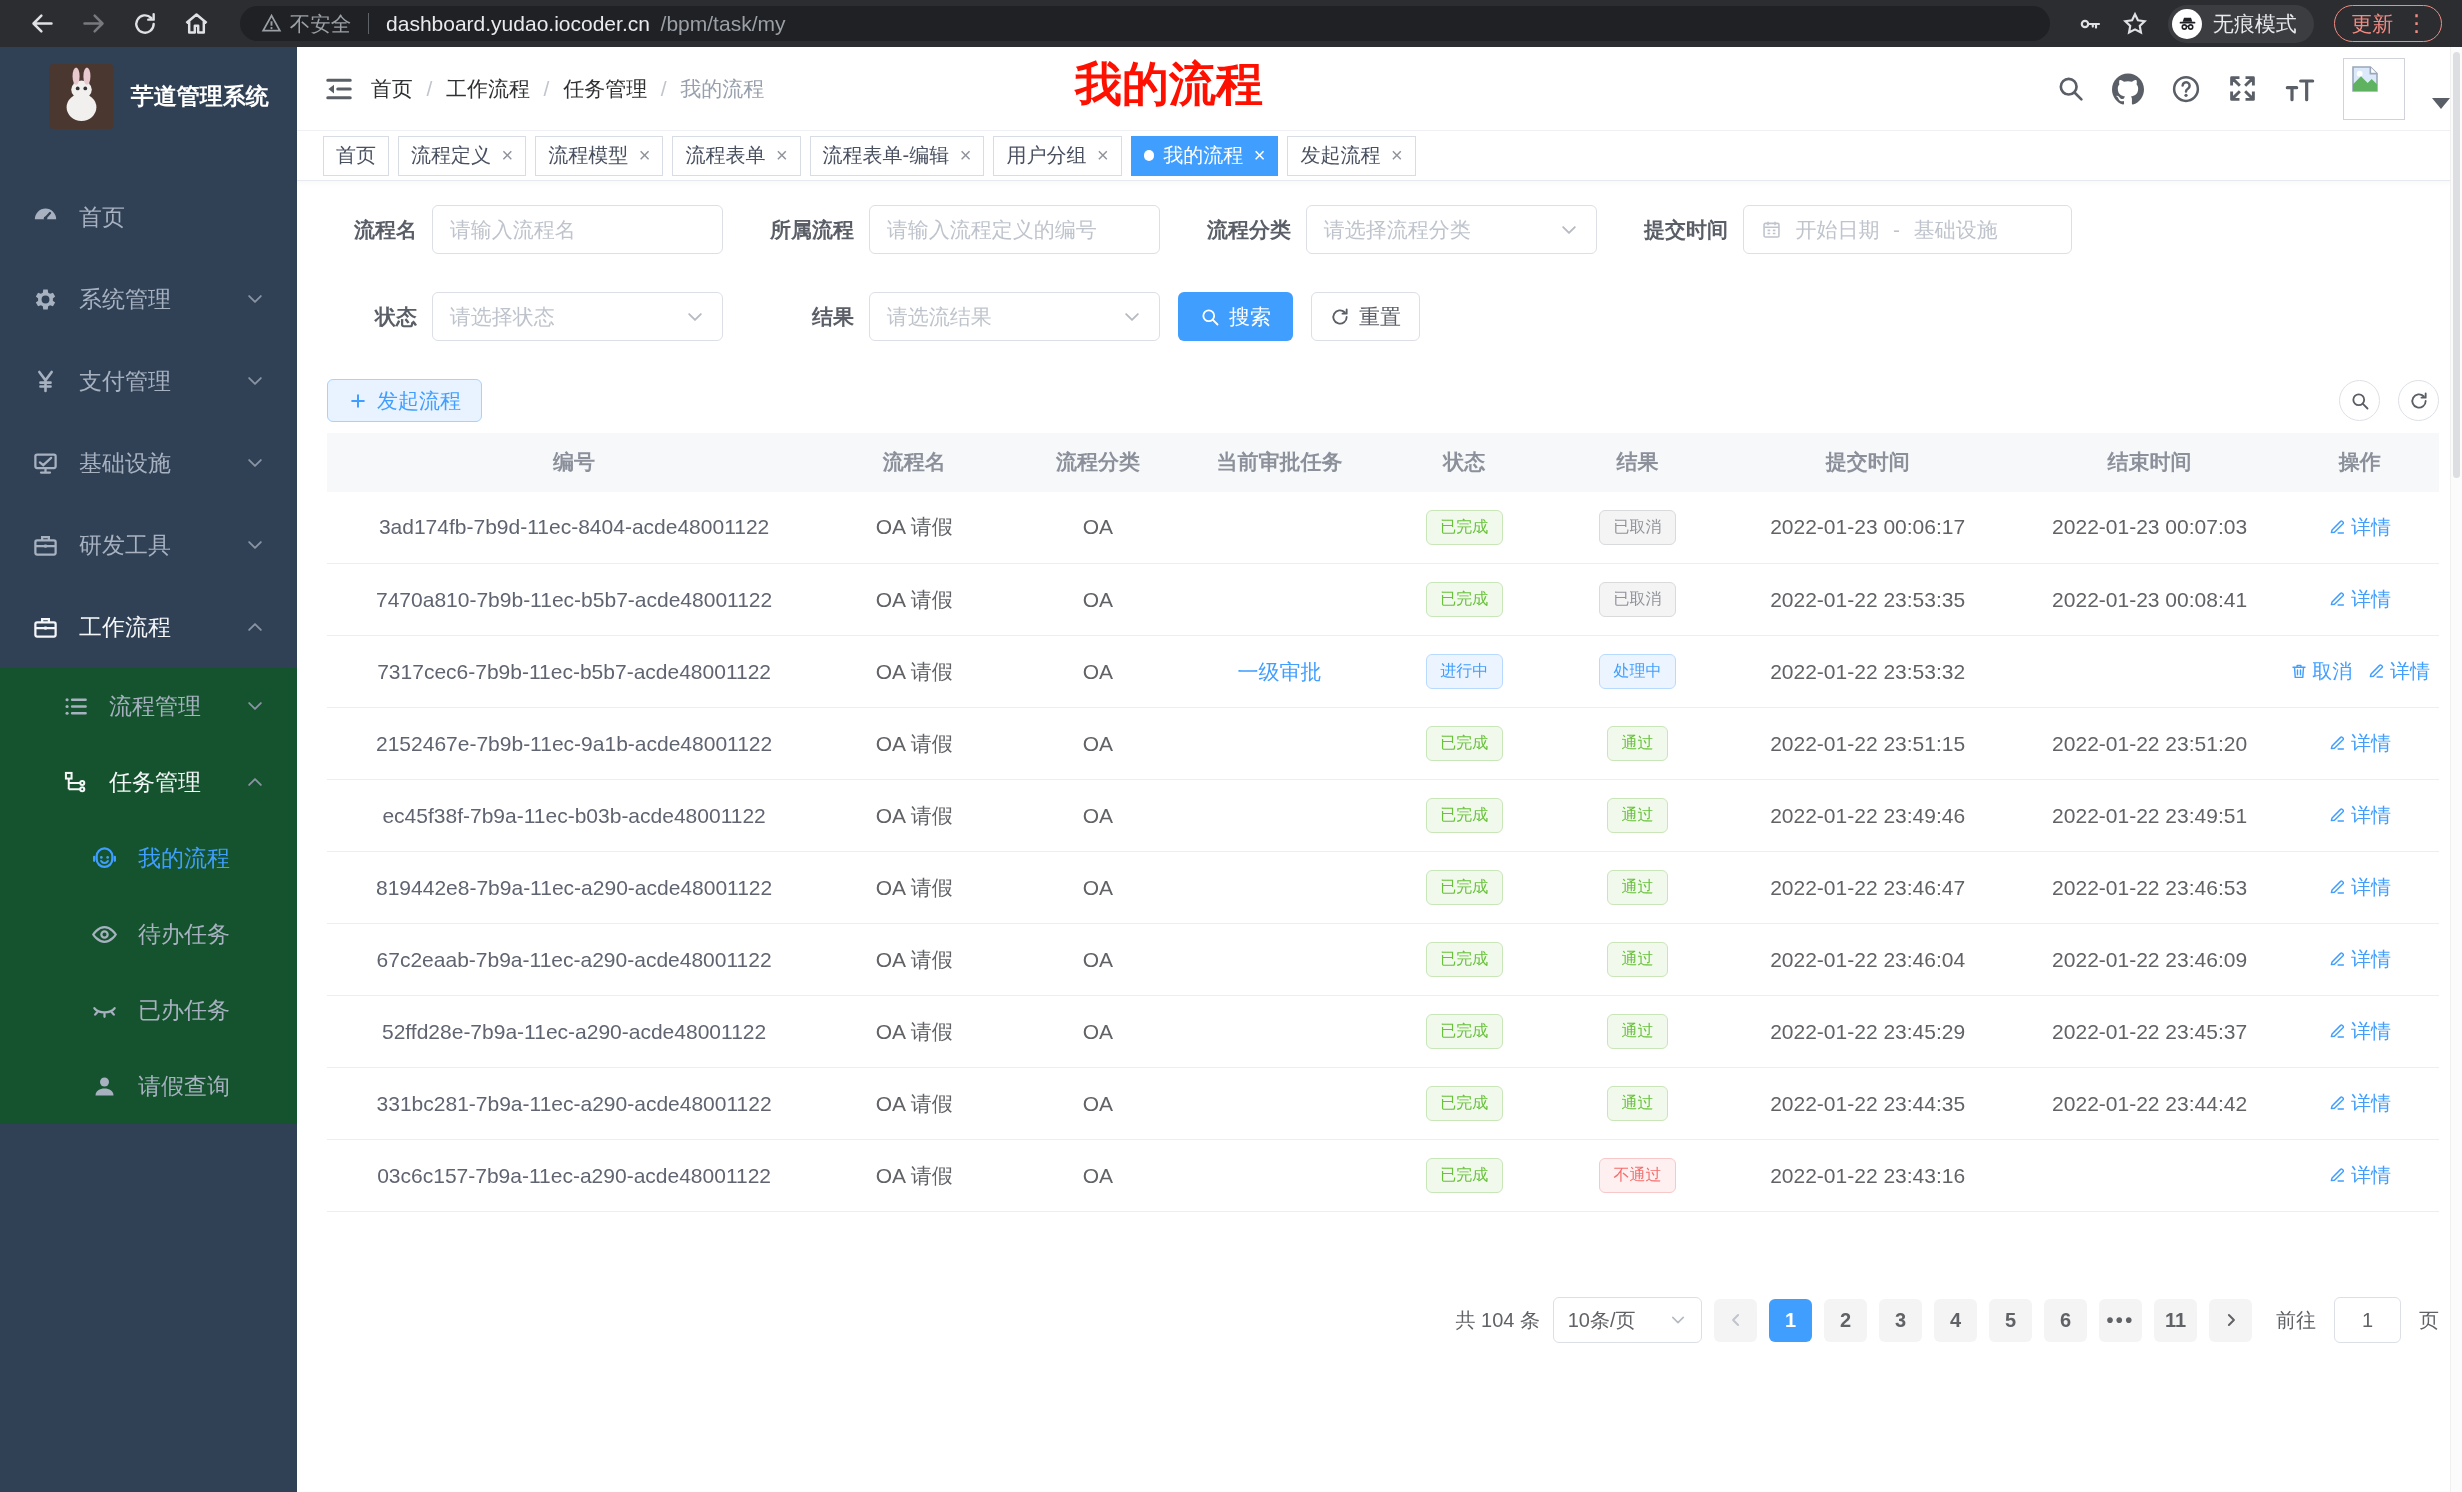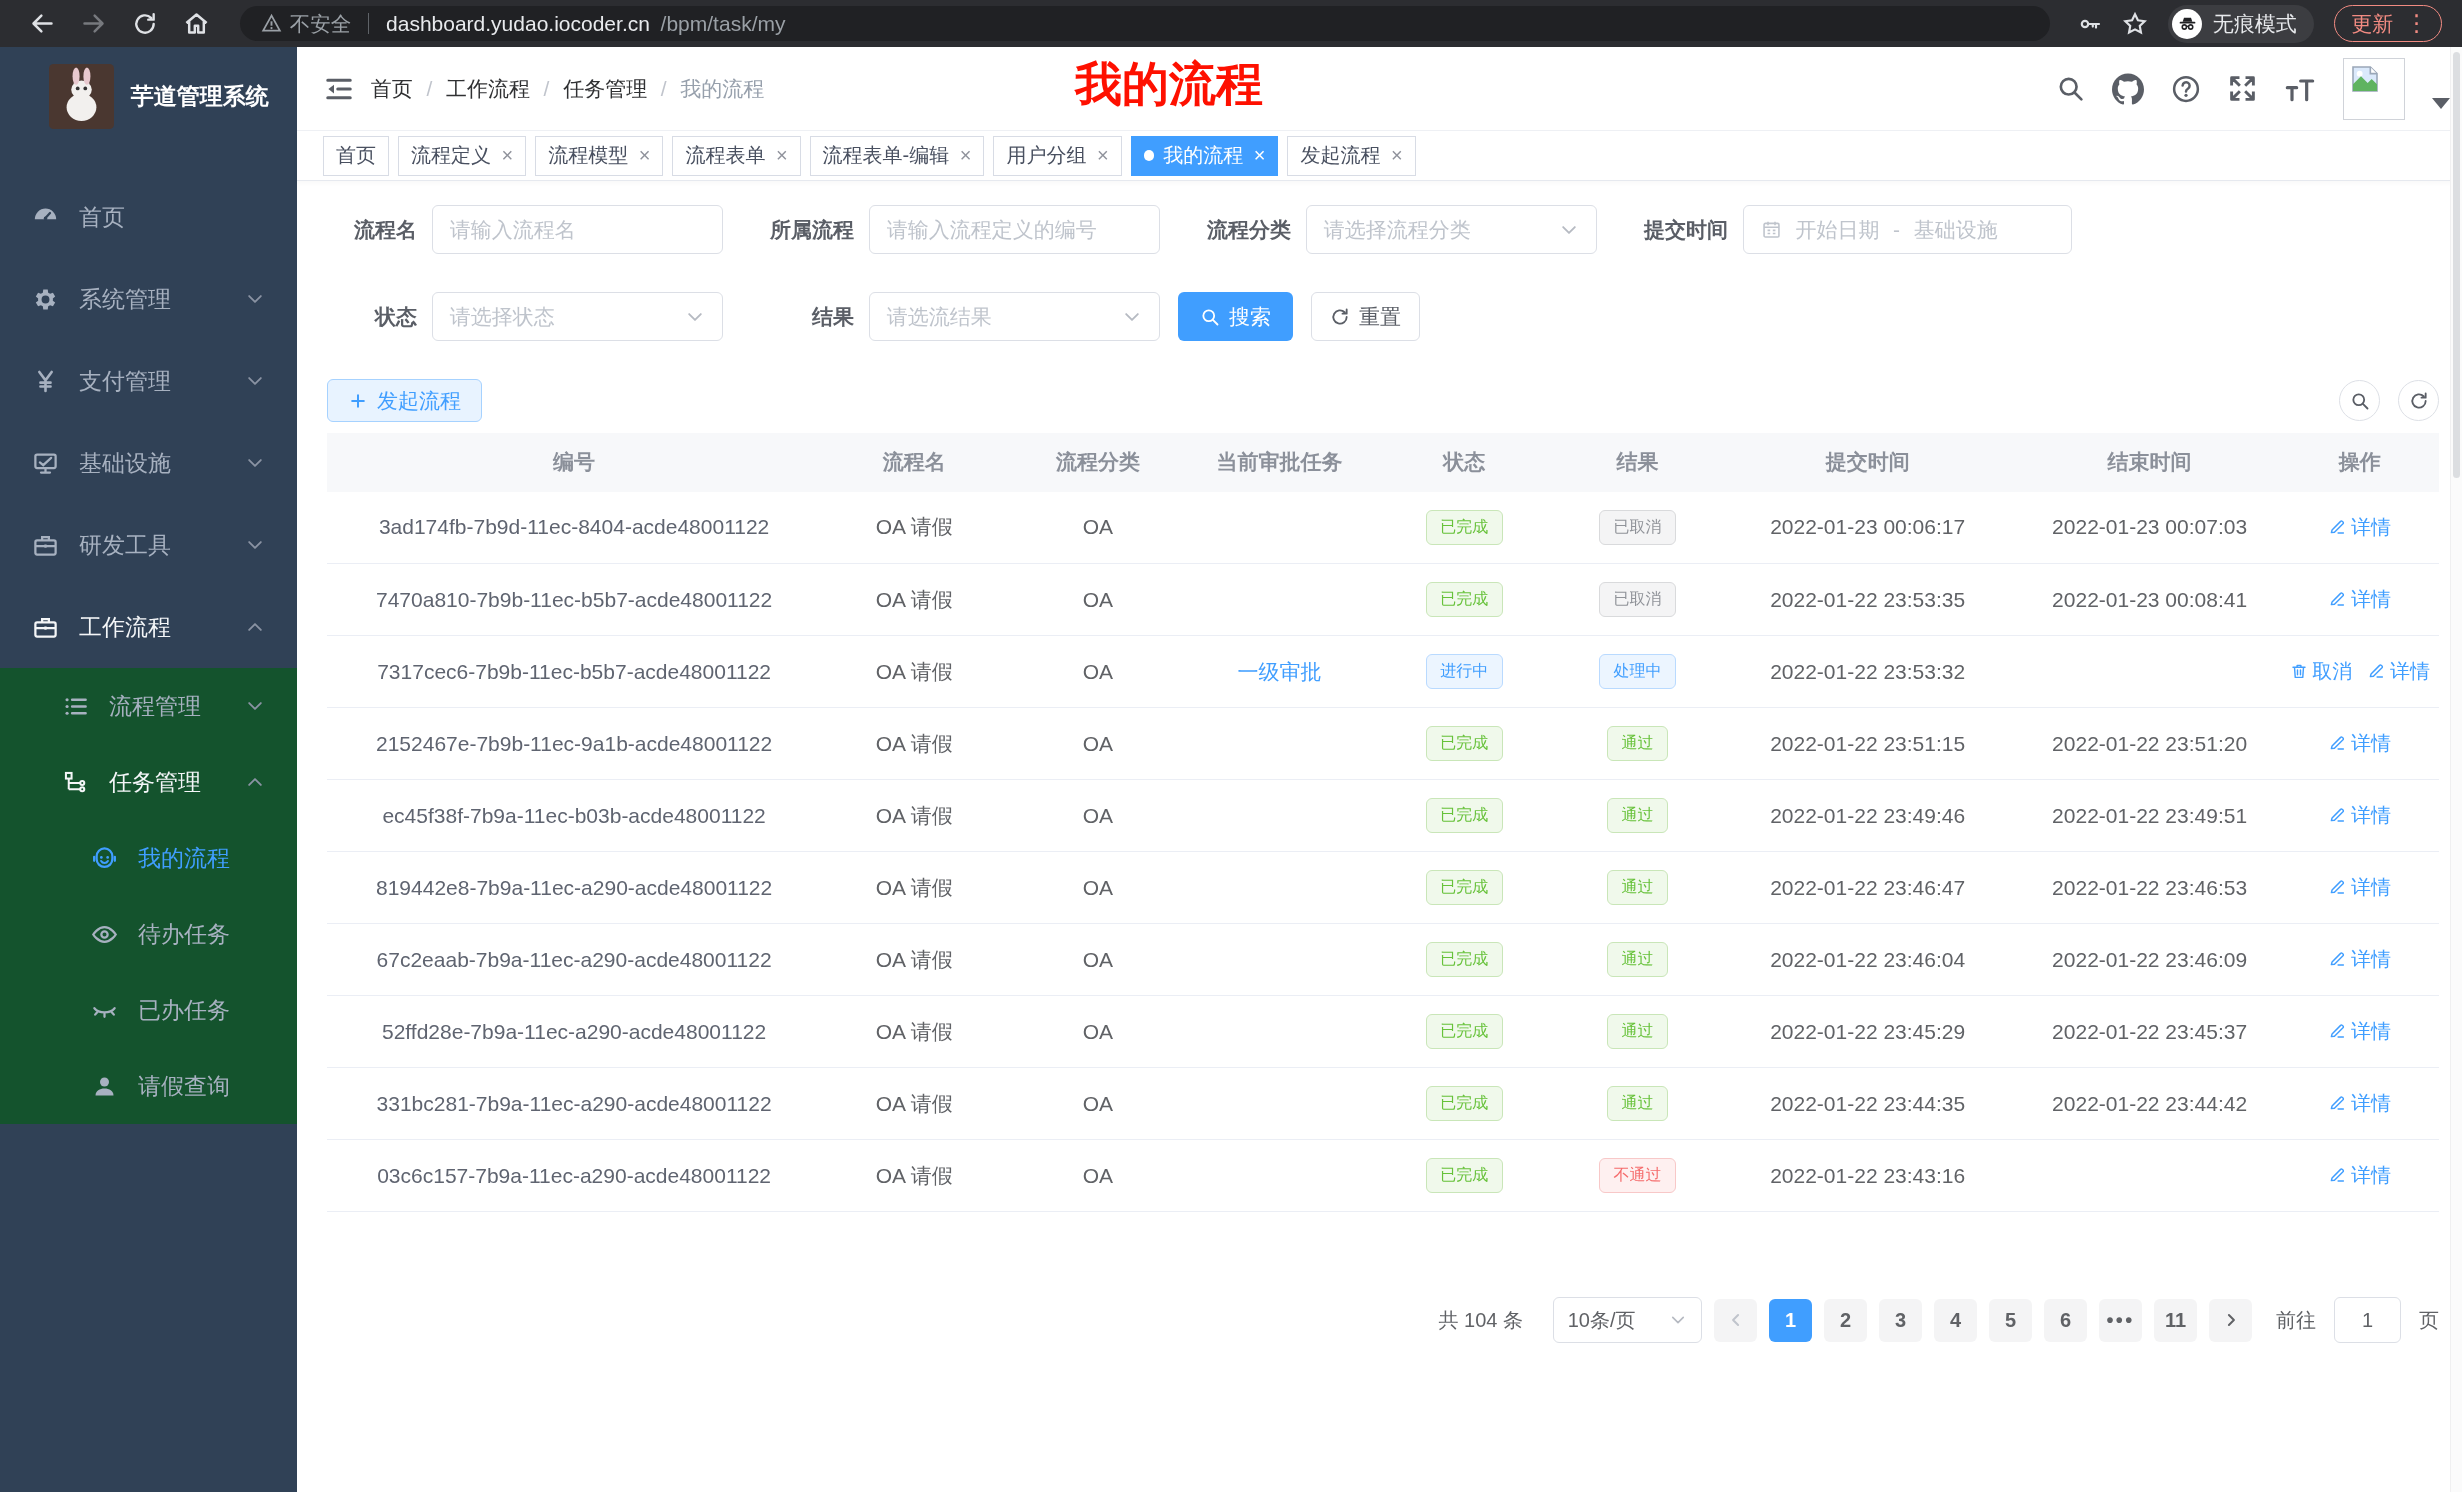--- a/index.html
+++ b/index.html
@@ -105,21 +105,21 @@
   .badge.success { color:#67c23a; background:#f0f9eb; border-color:#c9e6b8; }
   .badge.info { color:#909399; background:#f4f4f5; border-color:#d9dadc; }
   .badge.primary { color:#409eff; background:#ecf5ff; border-color:#b9daff; }
   .badge.danger { color:#f56c6c; background:#fef0f0; border-color:#f8c8c8; }
   .task-link { color:#409eff; font-size:21px; cursor:pointer; }
   .op-link { color:#409eff; font-size:20px; display:inline-flex; align-items:center; gap:4.6px; cursor:pointer; margin:0 7.6px; white-space:nowrap; }
   .op-link .ic { width:18px; height:18px; }
 
   
   .pager { width:2112px; display:flex; align-items:center; justify-content:flex-end; gap:12px; margin-top:85px; font-size:20px; color:#606266; }
-  .pg-total { margin-right:18px; }
+  .pg-total { margin-right:1px; }
   .pg-size { width:149px; height:46px; border:1.5px solid #dcdfe6; border-radius:6px; display:flex; align-items:center;
     justify-content:space-between; padding:0 13.7px; color:#606266; }
   .pg-size .ch { width:18px; height:18px; color:#b6bac2; }
   .pg-btn { min-width:43px; height:43px; border-radius:6px; background:#f4f4f5; color:#606266; font-weight:600;
     display:flex; align-items:center; justify-content:center; cursor:pointer; padding:0 4.6px; }
   .pg-btn.disabled { color:#c0c4cc; }
   .pg-btn.active { background:#409eff; color:#fff; }
   .pg-btn.more { letter-spacing:2.3px; }
   .pg-goto { display:flex; align-items:center; gap:18px; margin-left:12px; }
   .pg-input { width:67px; height:46px; border:1.5px solid #dcdfe6; border-radius:6px; text-align:center;

